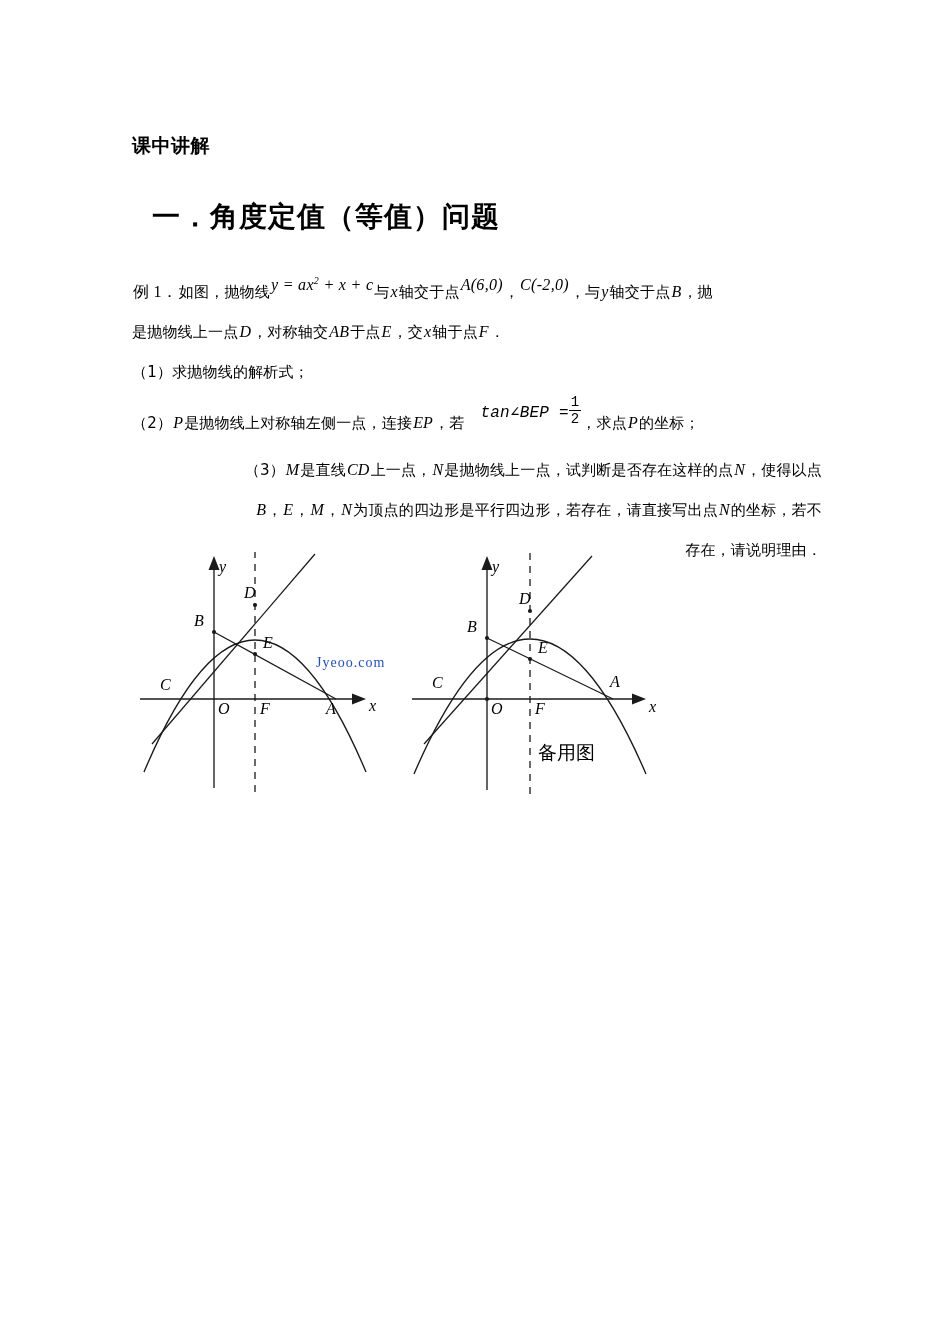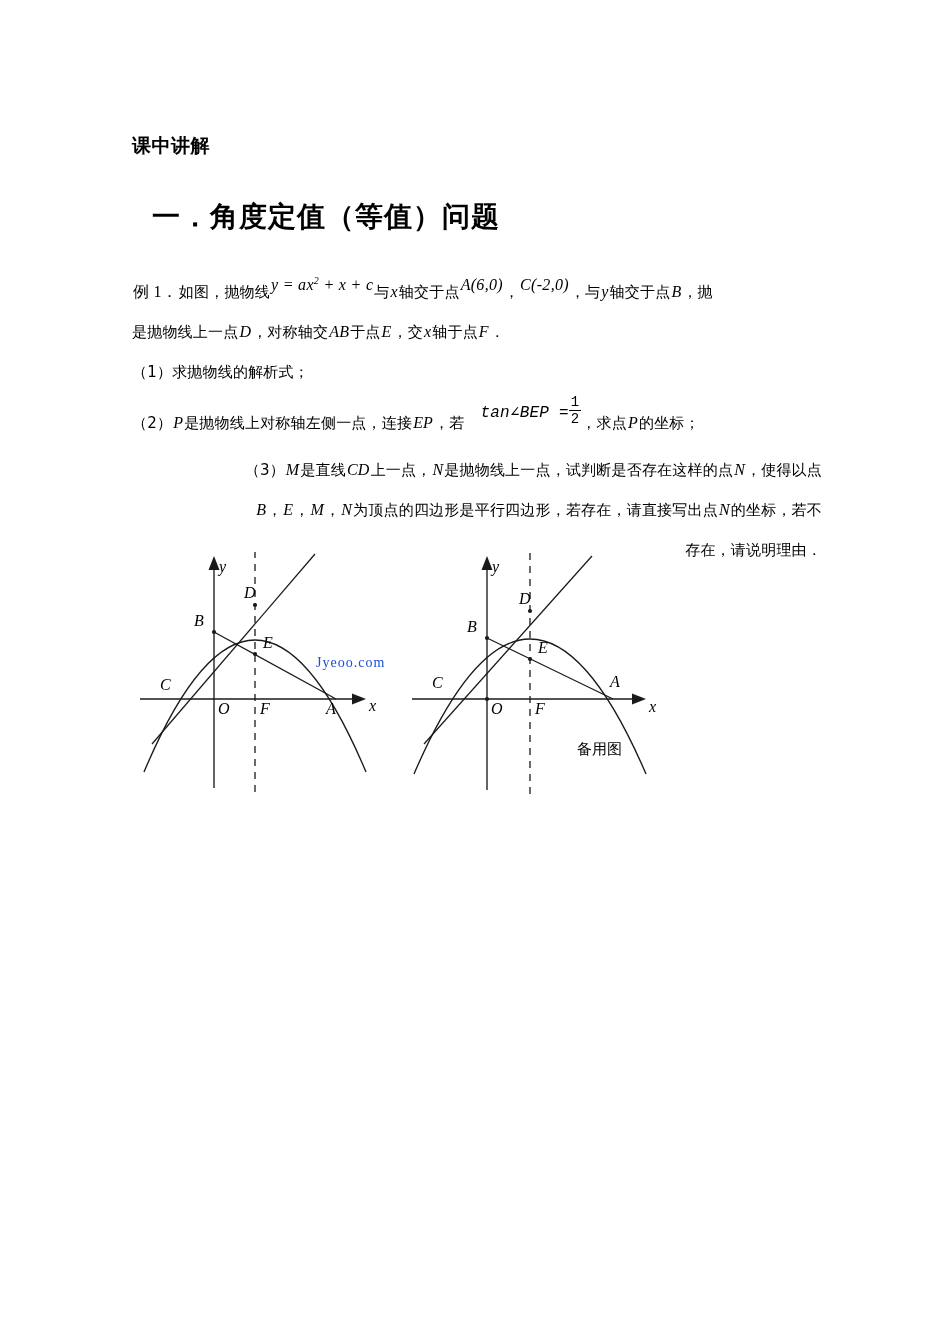--- a/index.html
+++ b/index.html
@@ -137,23 +137,22 @@
     width: 690px;
     height: 250px;
   }
   .figure {
     position: absolute;
     top: 0;
   }
   .fig-label {
     position: absolute;
     font-family: "DejaVu Sans", sans-serif;
-    font-size: 15px;
-    white-space: nowrap;
-    margin-left: 39px;
+    font-size: 19px;
+    white-space: nowrap;
   }
   .pt-label {
     position: absolute;
     font-family: "Liberation Serif", "DejaVu Serif", serif;
     font-style: italic;
     font-size: 16px;
     color: #000;
   }
   svg { display: block; overflow: visible; }
   .watermark {

